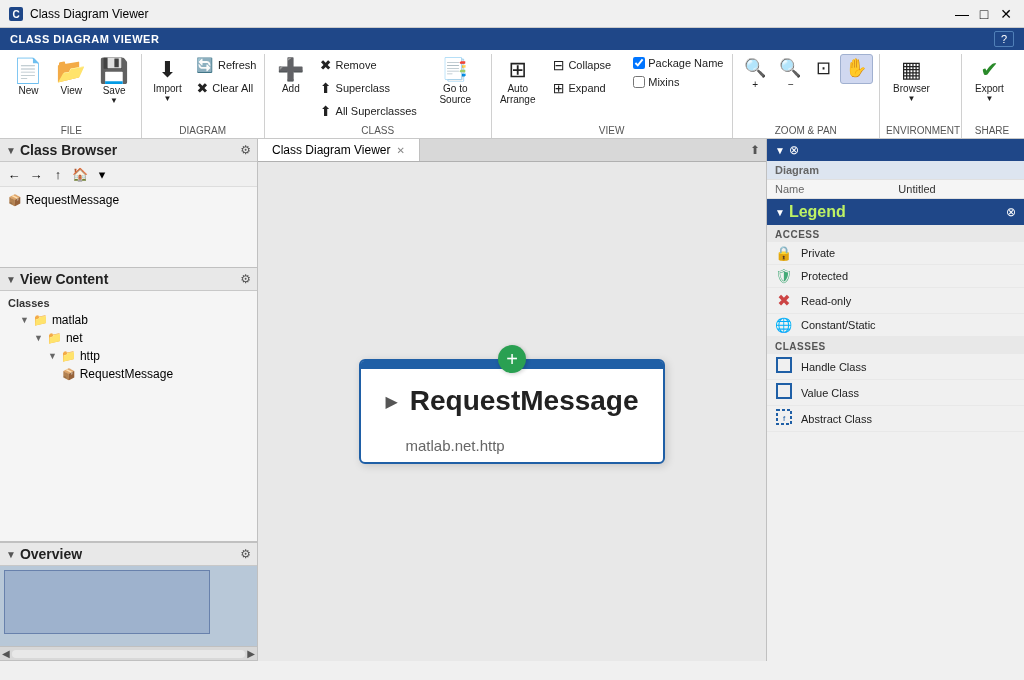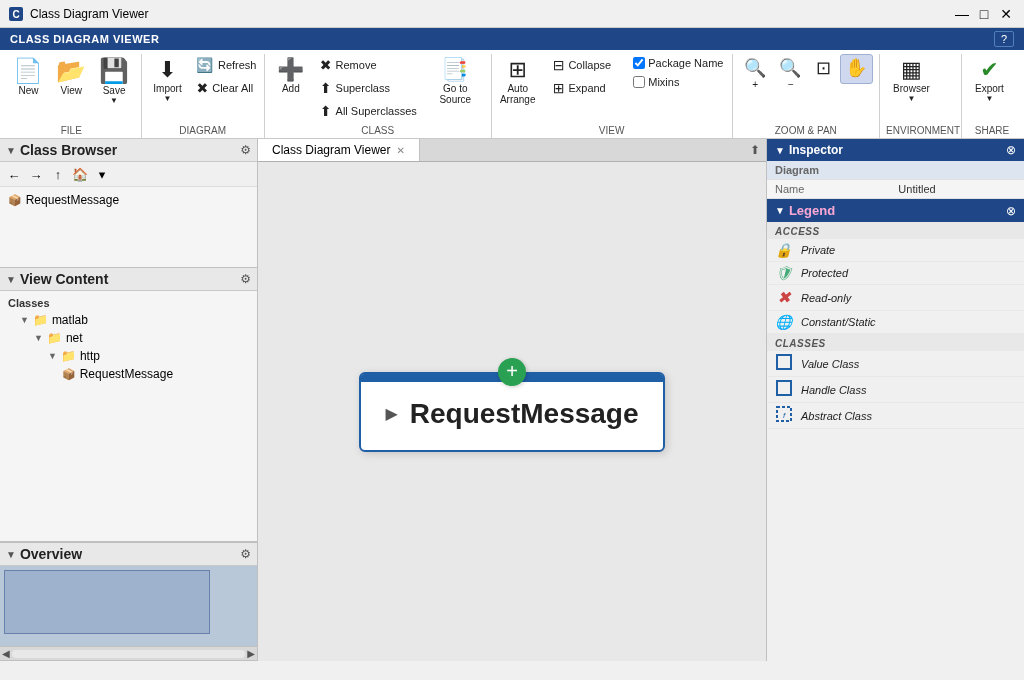--- a/index.html
+++ b/index.html
@@ -270,23 +270,23 @@
     .inspector-table td:first-child { color: #666; width: 48%; }
 
     .legend-header {
       display: flex; align-items: center;
       background: #1f4788;
       padding: 4px 8px;
       gap: 4px;
       margin-top: 0;
     }
     .legend-header .lh-arrow { color: white; font-size: 10px; }
-    .legend-header .lh-title { color: #f9a8d4; font-size: 13px; font-weight: bold; flex: 1; }
+    .legend-header .lh-title { color: #bef264; font-size: 16px; font-weight: bold; flex: 1; }
     .legend-header .lh-btn { color: white; font-size: 12px; cursor: pointer; }
-    .legend-content { background: #f0f0f0; flex: 1; overflow-y: auto; font-style: italic; }
+    .legend-content { background: #f0f0f0; flex: 1; overflow-y: auto; }
     .legend-section-title {
       font-size: 10px; font-weight: bold; color: #555;
       padding: 4px 8px 2px 8px;
       letter-spacing: 0.5px;
       background: #e8e8e8;
     }
     .legend-item {
       display: flex; align-items: center; gap: 8px;
       padding: 3px 8px;
       font-size: 11px;
@@ -576,30 +576,30 @@
     </div>
     <div class="diagram-canvas">
 
       <div class="class-node">
         <div class="add-btn">+</div>
         <div class="class-node-header"></div>
         <div class="class-node-body">
           <span class="class-node-expand">▶</span>
           <span class="class-node-name">RequestMessage</span>
         </div>
+        <div class="class-node-pkg">matlab.net.http</div>
       </div>
     </div>
   </div>
 
   <div id="right-panel">
 
     <div>
       <div class="inspector-header">
         <span class="ih-arrow">▼</span>
-        <span class="ih-title">Inspector</span>
         <span class="ih-btn">⊗</span>
       </div>
       <table class="inspector-table">
         <tbody>
             <tr class="section-row">
           <td colspan="2">Diagram</td>
         </tr>
         <tr>
           <td>Name</td>
           <td>Untitled</td>
@@ -632,29 +632,29 @@
           <span class="legend-icon" style="color:#46a;">🌐</span>
           <span>Constant/Static</span>
         </div>
         <div class="legend-section-title">CLASSES</div>
         <div class="legend-item">
           <span class="legend-icon">
             <svg width="16" height="16">
                 <rect x="1" y="1" width="14" height="14" fill="none" stroke="#1f5fa6" stroke-width="2"></rect>
               </svg>
           </span>
-          <span>Value Class</span>
+          <span>Handle Class</span>
         </div>
         <div class="legend-item">
           <span class="legend-icon">
             <svg width="16" height="16">
                 <rect x="1" y="1" width="14" height="14" fill="none" stroke="#1f5fa6" stroke-width="2"></rect>
               </svg>
           </span>
-          <span>Handle Class</span>
+          <span>Value Class</span>
         </div>
         <div class="legend-item">
           <span class="legend-icon">
             <svg width="16" height="16">
                 <rect x="1" y="1" width="14" height="14" fill="none" stroke="#1f5fa6" stroke-width="2" stroke-dasharray="3,2"></rect>
                 <text x="8" y="12" text-anchor="middle" font-size="8" fill="#1f5fa6">f</text>
               </svg>
           </span>
           <span>Abstract Class</span>
         </div>

